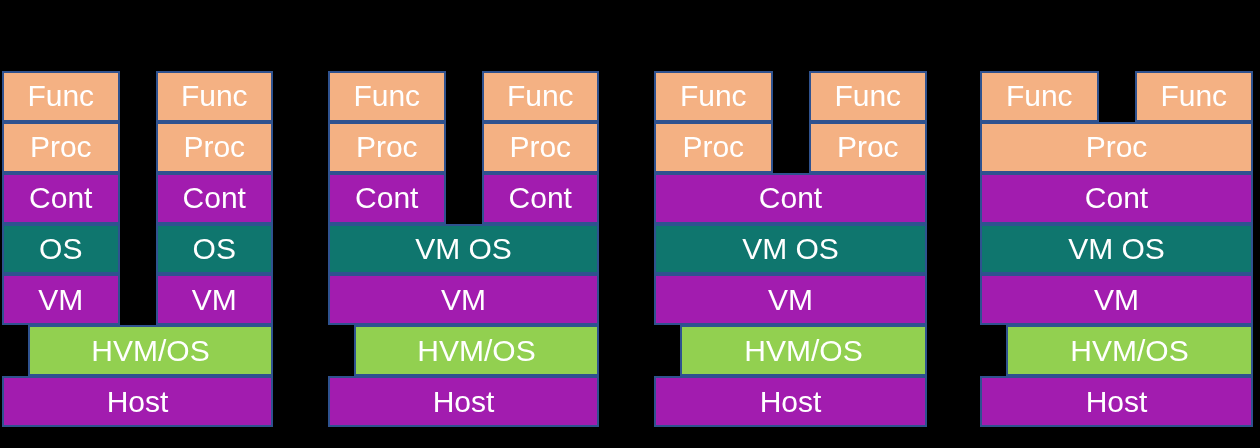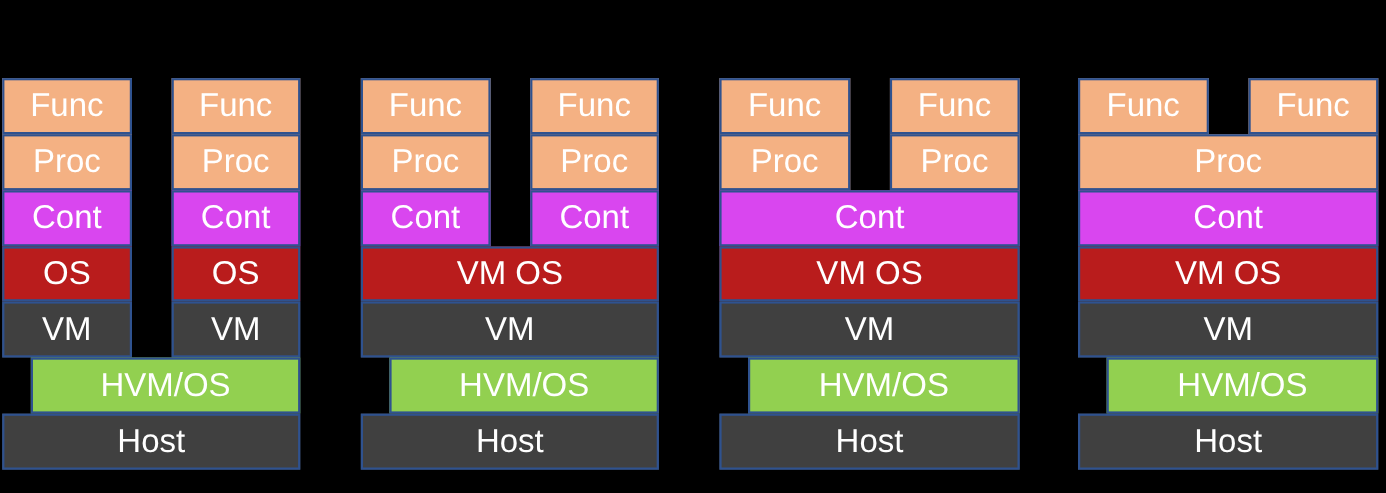--- a/index.html
+++ b/index.html
@@ -40,23 +40,23 @@
     line-height: 1;
     display: flex;
     align-items: center;
     justify-content: center;
     white-space: nowrap;
     overflow: hidden;
   }
   .full { width: 100%; }
   .half { width: calc(50% - 18px); }
   .peach   { background: #F4B183; }
-  .blue    { background: #d946ef; }
-  .ltblue  { background: #b91c1c; }
-  .green   { background: #404040; }
+  .blue    { background: #a21caf; }
+  .ltblue  { background: #0f766e; }
+  .green   { background: #a21caf; }
   .ltgreen { background: #92D050; margin-left: 26px; }
 </style>
 </head>
 <body>
 
 <div class="canvas">
 
   <div class="group g1">
     <div class="row">
       <div class="box half peach">Func</div>

